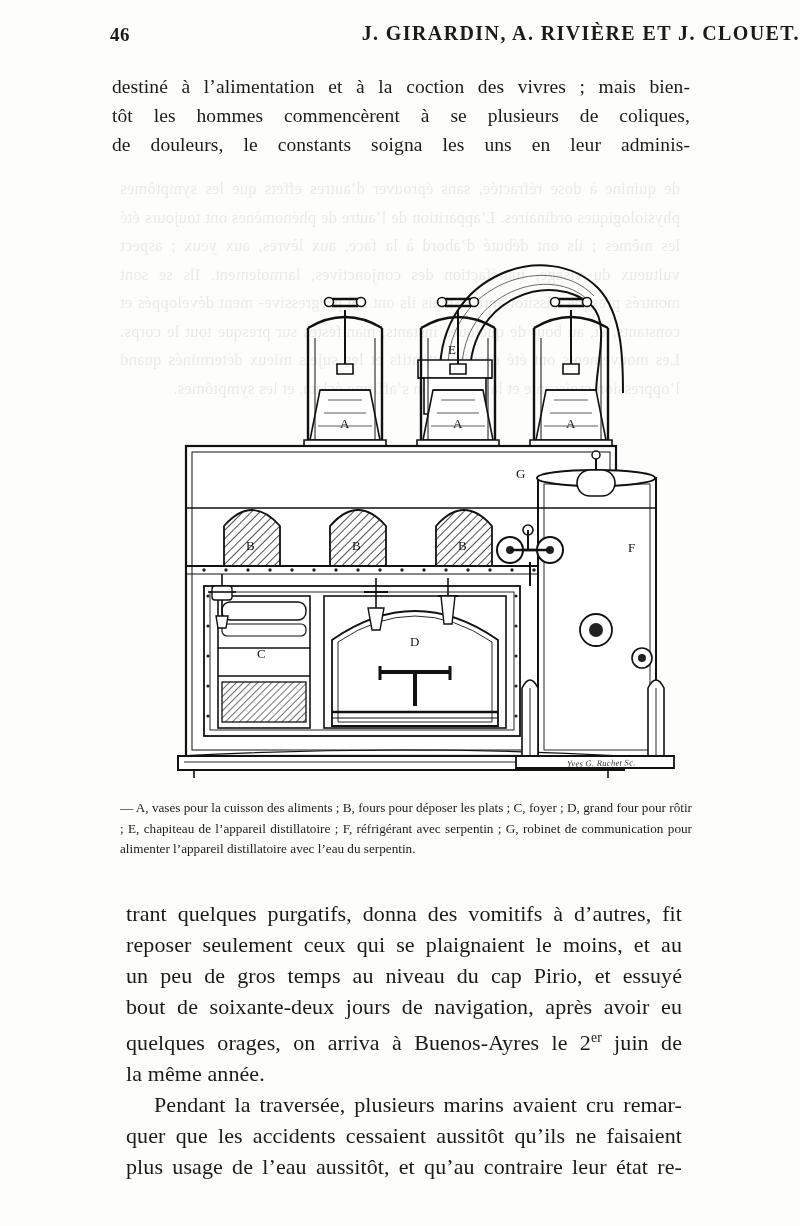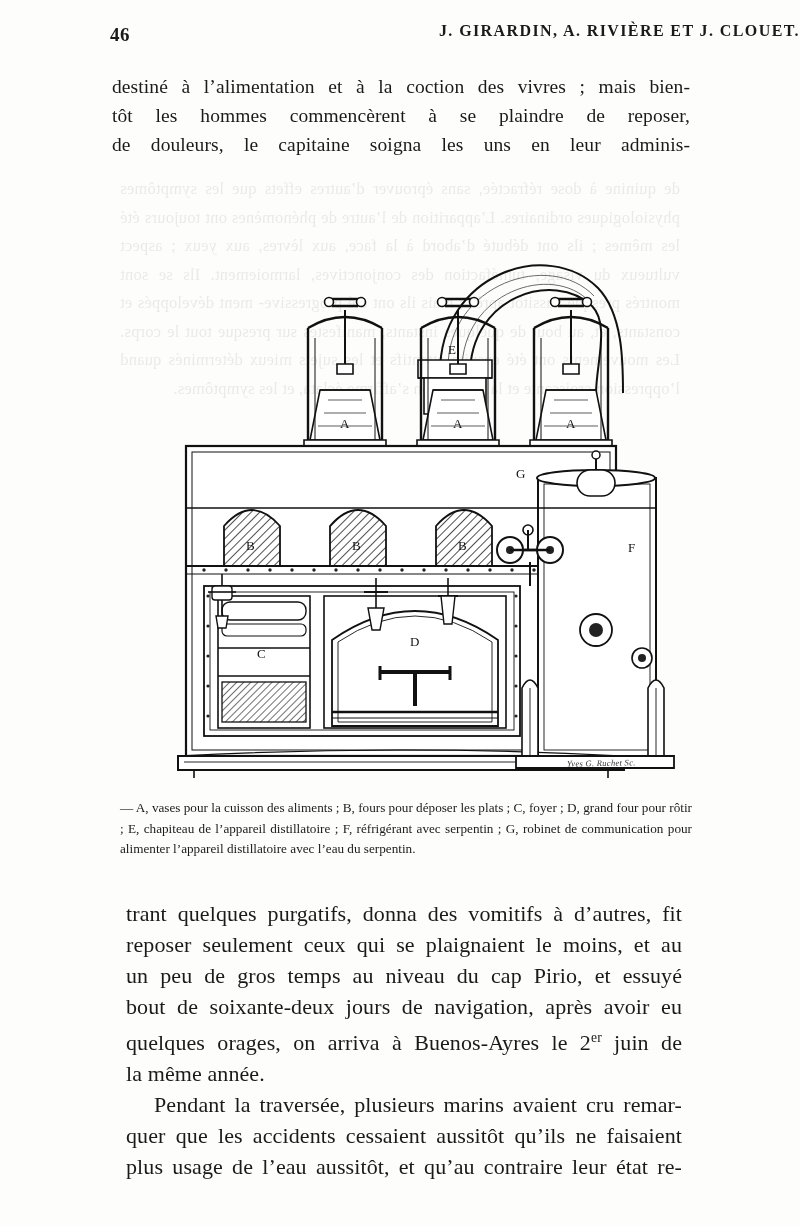--- a/index.html
+++ b/index.html
@@ -50,21 +50,21 @@
     position: absolute;
     left: 110px;
     top: 2px;
     font-weight: bold;
     font-size: 19px;
     letter-spacing: 0.5px;
   }
   .header .running-title {
     display: inline-block;
     font-weight: bold;
-    font-size: 16px;
+    font-size: 20px;
     letter-spacing: 1.4px;
     margin-left: 26px;
   }
 
   .body-top {
     position: absolute;
     left: 112px;
     top: 72px;
     width: 578px;
     font-size: 19.5px;
@@ -128,22 +128,22 @@
 
   <div class="bleed">de quinine à dose réfractée, sans éprouver d’autres effets que les symptômes physiologiques ordinaires. L’apparition de l’autre de phénomènes ont toujours été les mêmes ; ils ont débuté d’abord à la face, aux lèvres, aux yeux ; aspect vultueux du visage, tuméfaction des conjonctives, larmoiement. Ils se sont montrés presque aussitôt après ; mais ils ont été progressive- ment développés et constants, et, au bout de quelques instants, manifestes sur presque tout le corps. Les mouvements ont été ensuite attentifs et les sujets mieux déterminés quand l’oppression croissante et la respiration s’affirme éclata, et les symptômes.</div>
 
   <div class="header">
     <span class="folio">46</span>
     <span class="running-title">J. GIRARDIN, A. RIVIÈRE ET J. CLOUET.</span>
   </div>
 
   <div class="body-top">
     <p>destiné à l’alimentation et à la coction des vivres ; mais bien-</p>
-    <p>tôt les hommes commencèrent à se plaindre de reposer,</p>
-    <p>de douleurs, le capitaine soigna les uns en leur adminis-</p>
+    <p>tôt les hommes commencèrent à se plusieurs de coliques,</p>
+    <p>de douleurs, le constants soigna les uns en leur adminis-</p>
   </div>
 
   <div class="figure">
     <svg width="570" height="600" viewBox="0 0 570 600" xmlns="http://www.w3.org/2000/svg">
       <defs>
         <pattern id="hatchB" width="6" height="6" patternUnits="userSpaceOnUse" patternTransform="rotate(45)">
           <line x1="0" y1="0" x2="0" y2="6" stroke="#222" stroke-width="1.6"></line>
         </pattern>
         <pattern id="hatchGrate" width="5" height="5" patternUnits="userSpaceOnUse" patternTransform="rotate(45)">
           <line x1="0" y1="0" x2="0" y2="5" stroke="#222" stroke-width="1.3"></line>

